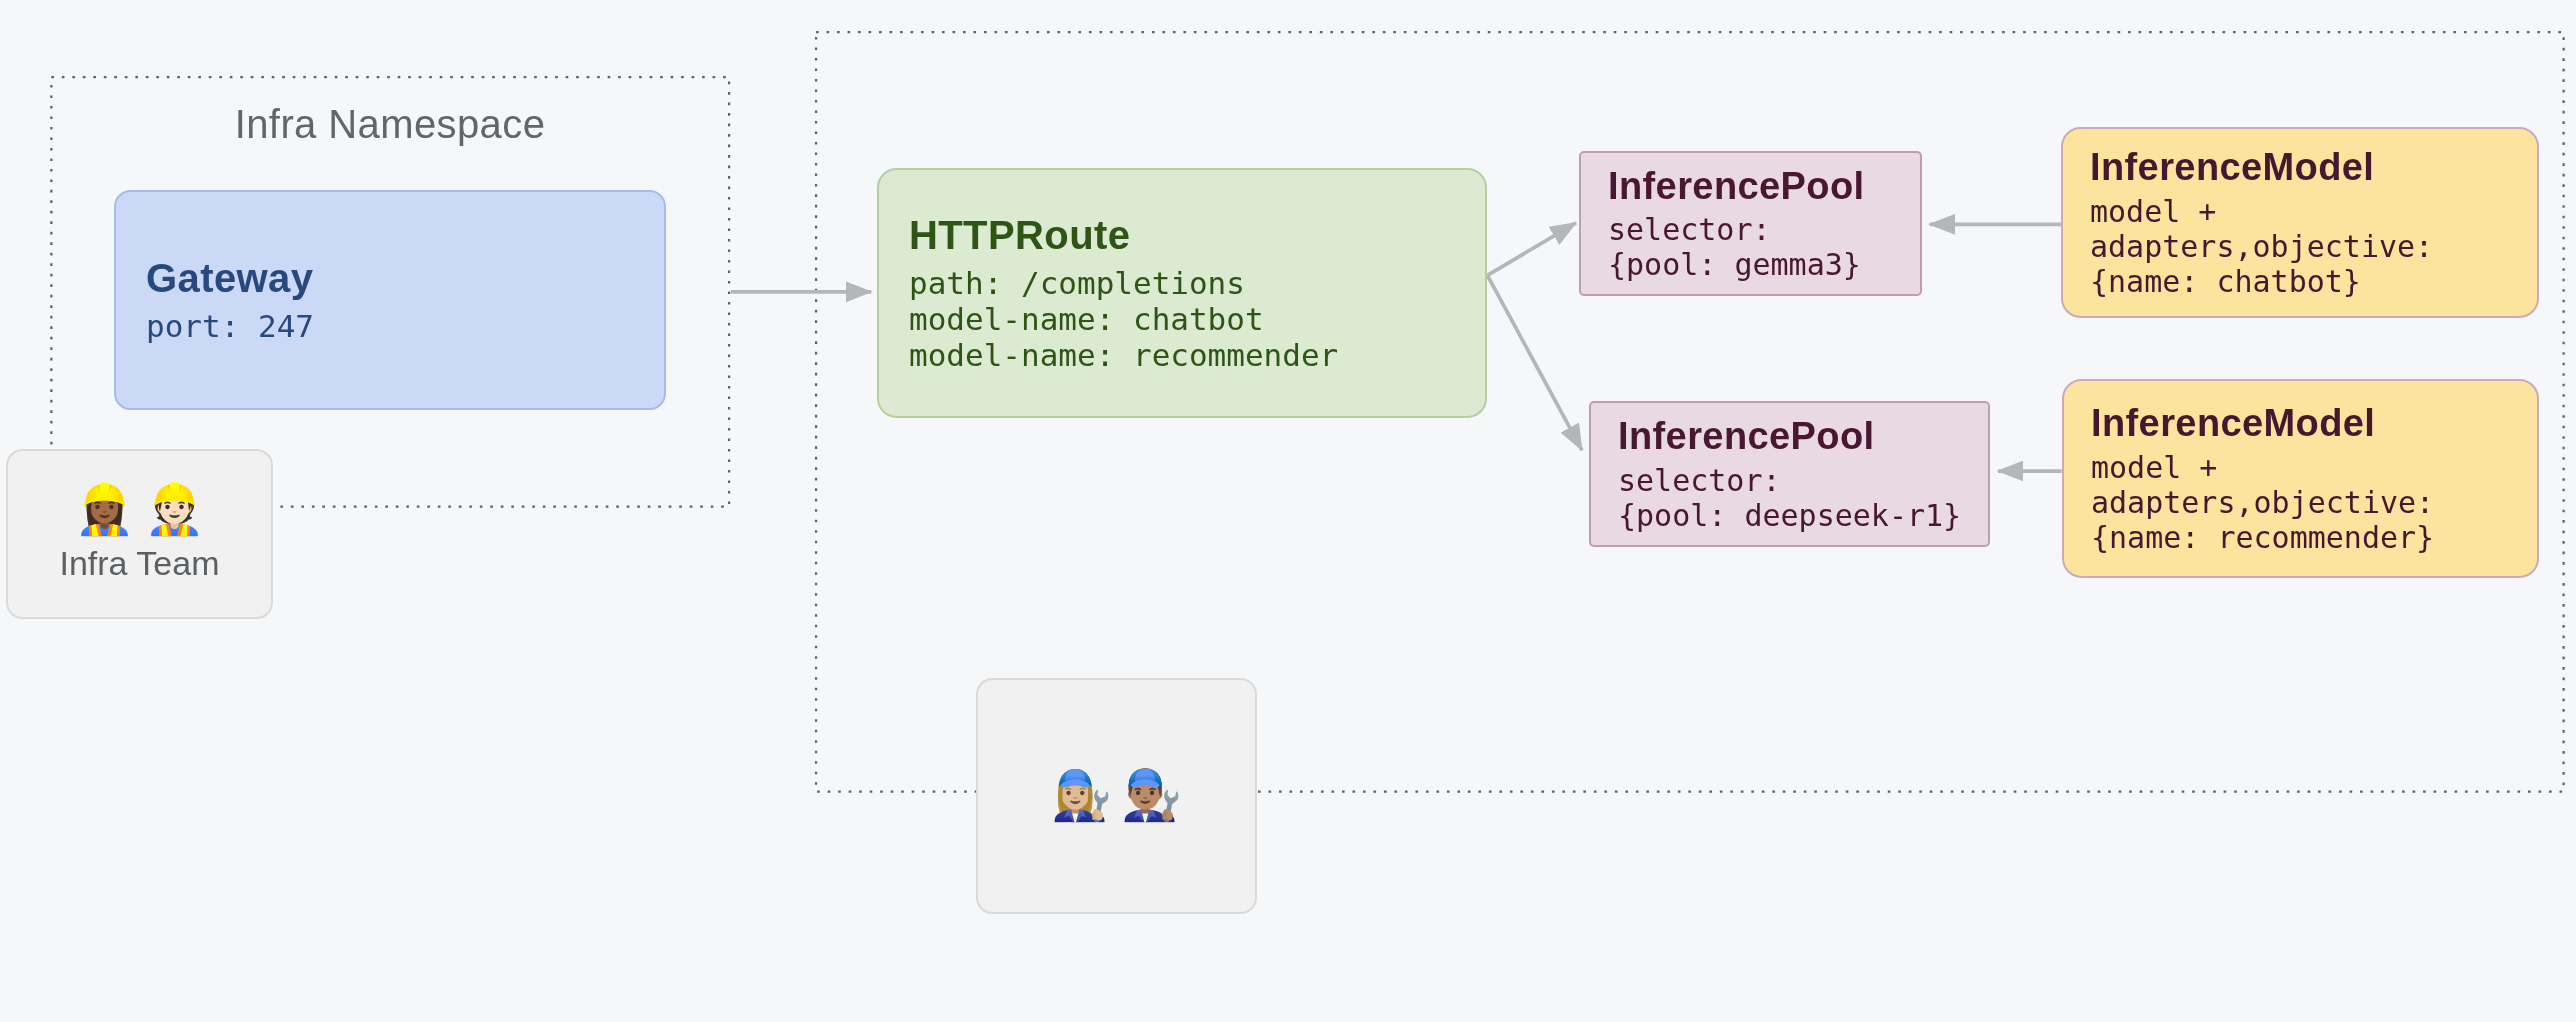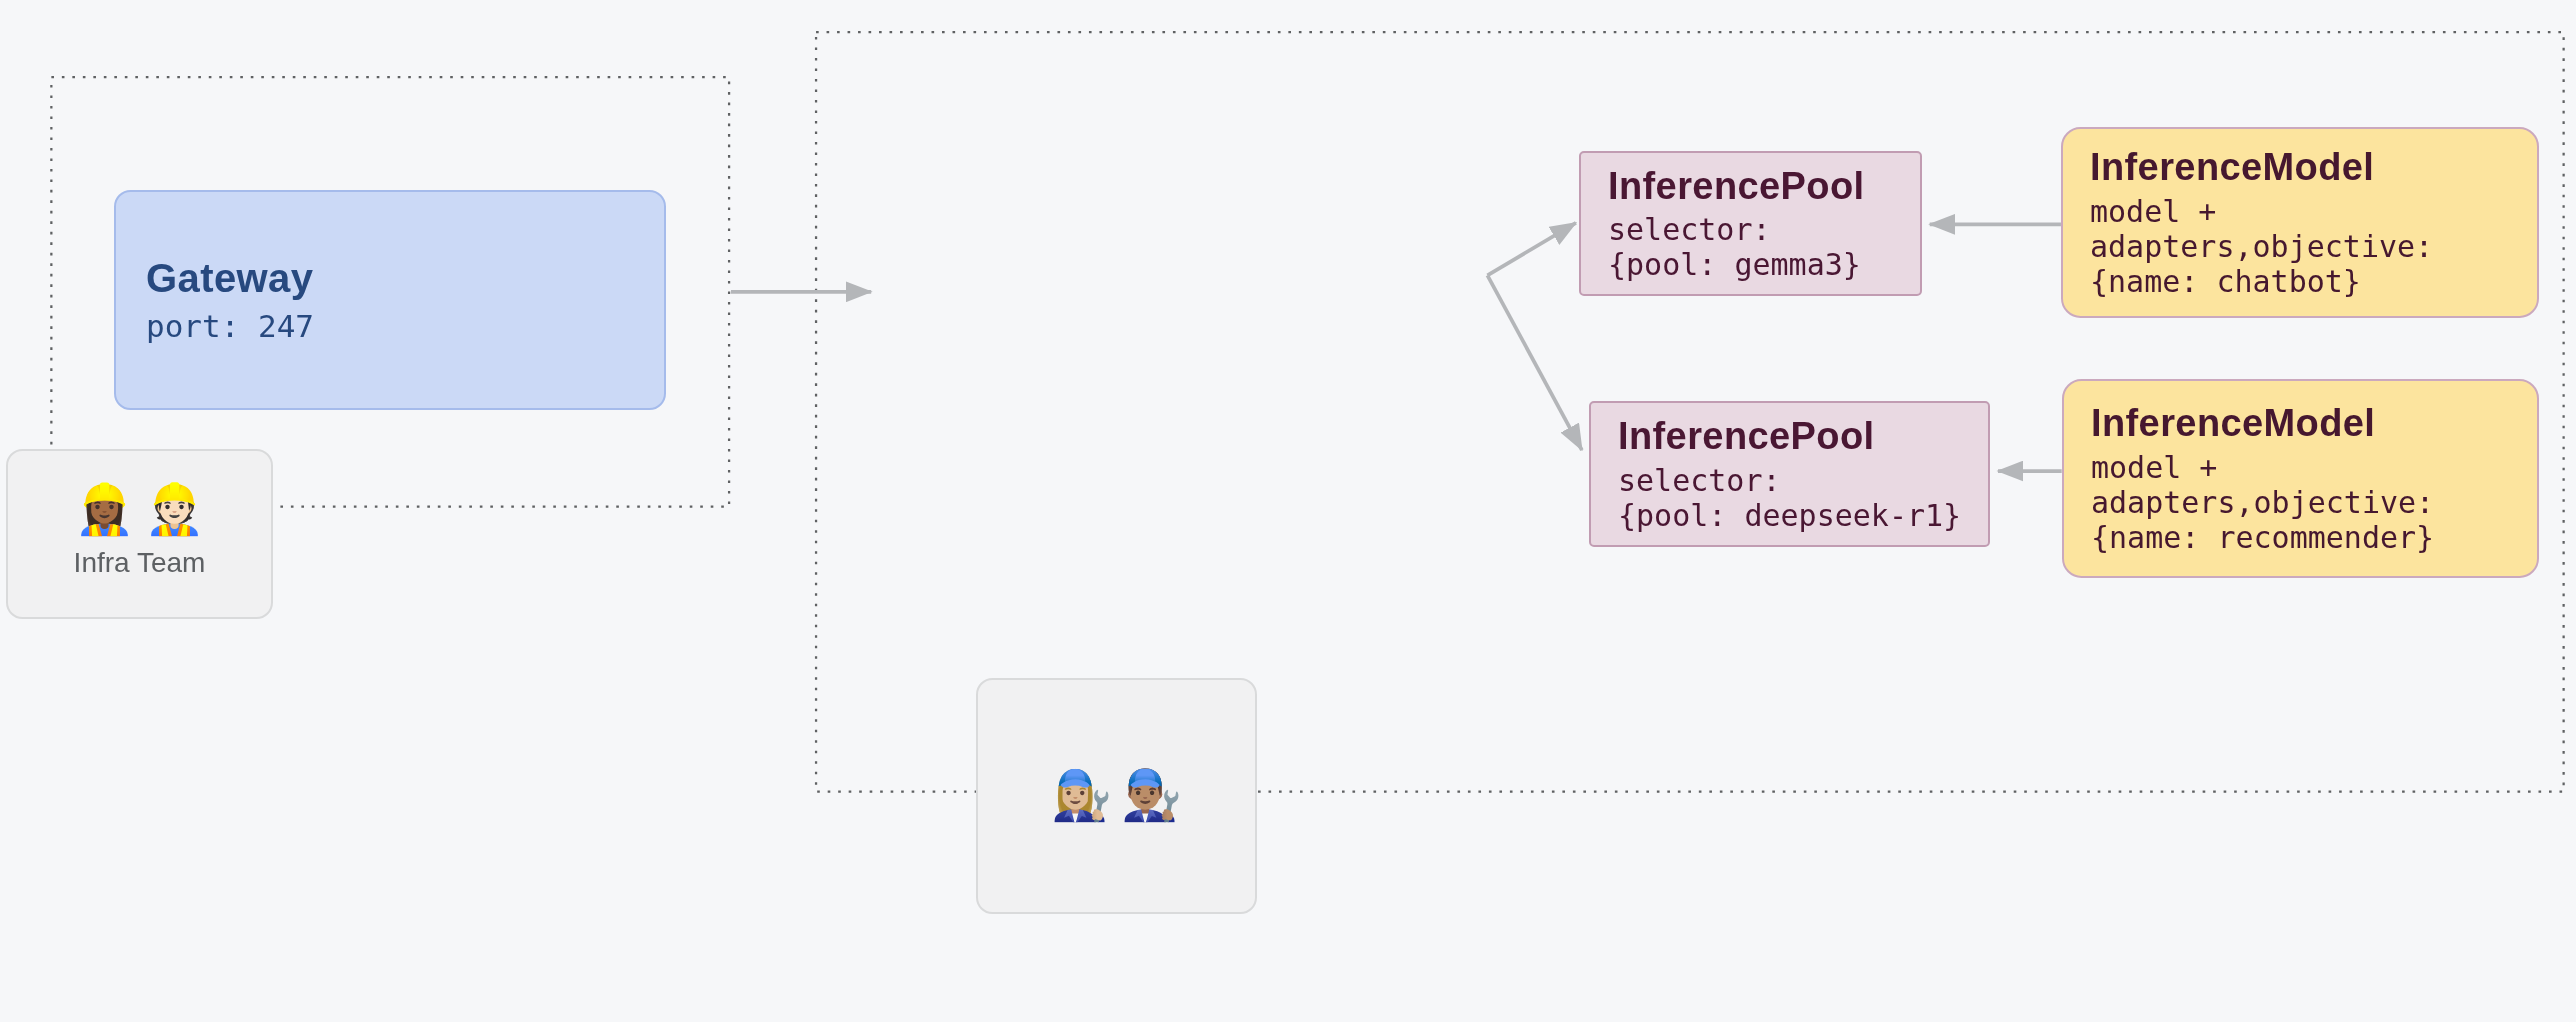--- a/index.html
+++ b/index.html
@@ -46,21 +46,21 @@
   .model{border-radius:19.5px; background:var(--model-fill); border-color:var(--model-border); color:var(--model-text); padding:0 27px;}
   .team{
     position:absolute; z-index:4; box-sizing:border-box;
     background:var(--team-fill); border:2.2px solid var(--team-border); border-radius:16.5px;
     display:flex; flex-direction:column; align-items:center; justify-content:center;
     color:var(--team-text);
   }
   #infra-team{left:6px; top:449px; width:267px; height:170px;}
   #genai-team{left:976px; top:678px; width:281px; height:236px;}
   .emoji-row{font-size:49px; line-height:1.1; display:flex; gap:9px;}
-  .team-label{font-size:28px; margin-top:5px; text-align:center; line-height:44px;}
+  .team-label{font-size:34px; margin-top:5px; text-align:center; line-height:44px;}
 </style>
 </head>
 <body>
 
 <div class="canvas">
 
   <svg class="overlay" width="2576" height="1023" viewBox="0 0 3436 1364">
     <defs>
       <marker id="ah" markerUnits="userSpaceOnUse" markerWidth="36" markerHeight="28" refX="34" refY="14" orient="auto">
         <path d="M0,0 L36,14 L0,28 Z" fill="var(--arrow)"></path>
@@ -69,26 +69,33 @@
     <rect x="68.5" y="102.5" width="904" height="573" fill="none" stroke="var(--namespace-border)" stroke-width="3" stroke-dasharray="3.5 10.5"></rect>
     <rect x="1088.5" y="42.5" width="2331" height="1013" fill="none" stroke="var(--namespace-border)" stroke-width="3" stroke-dasharray="3.5 10.5"></rect>
 
     <line x1="975" y1="389" x2="1162" y2="389" stroke="var(--arrow)" stroke-width="5" marker-end="url(#ah)"></line>
     <line x1="1984" y1="367" x2="2102" y2="297" stroke="var(--arrow)" stroke-width="5" marker-end="url(#ah)"></line>
     <line x1="1984" y1="367" x2="2110" y2="600" stroke="var(--arrow)" stroke-width="5" marker-end="url(#ah)"></line>
     <line x1="2749" y1="299" x2="2574" y2="299" stroke="var(--arrow)" stroke-width="5" marker-end="url(#ah)"></line>
     <line x1="2750" y1="628" x2="2665" y2="628" stroke="var(--arrow)" stroke-width="5" marker-end="url(#ah)"></line>
   </svg>
 
+  <div class="ns-title" style="left:51px; top:102px; width:678px;">Infra Namespace</div>
 
   <div class="node" id="gateway">
     <div class="title">Gateway</div>
     <div class="mono">port: 247</div>
   </div>
 
+  <div class="node" id="httproute">
+    <div class="title">HTTPRoute</div>
+    <div class="mono">path: /completions</div>
+    <div class="mono">model-name: chatbot</div>
+    <div class="mono">model-name: recommender</div>
+  </div>
 
   <div class="node small pool" id="pool-1">
     <div class="title">InferencePool</div>
     <div class="mono">selector:</div>
     <div class="mono">{pool: gemma3}</div>
   </div>
 
   <div class="node small pool" id="pool-2">
     <div class="title">InferencePool</div>
     <div class="mono">selector:</div>

